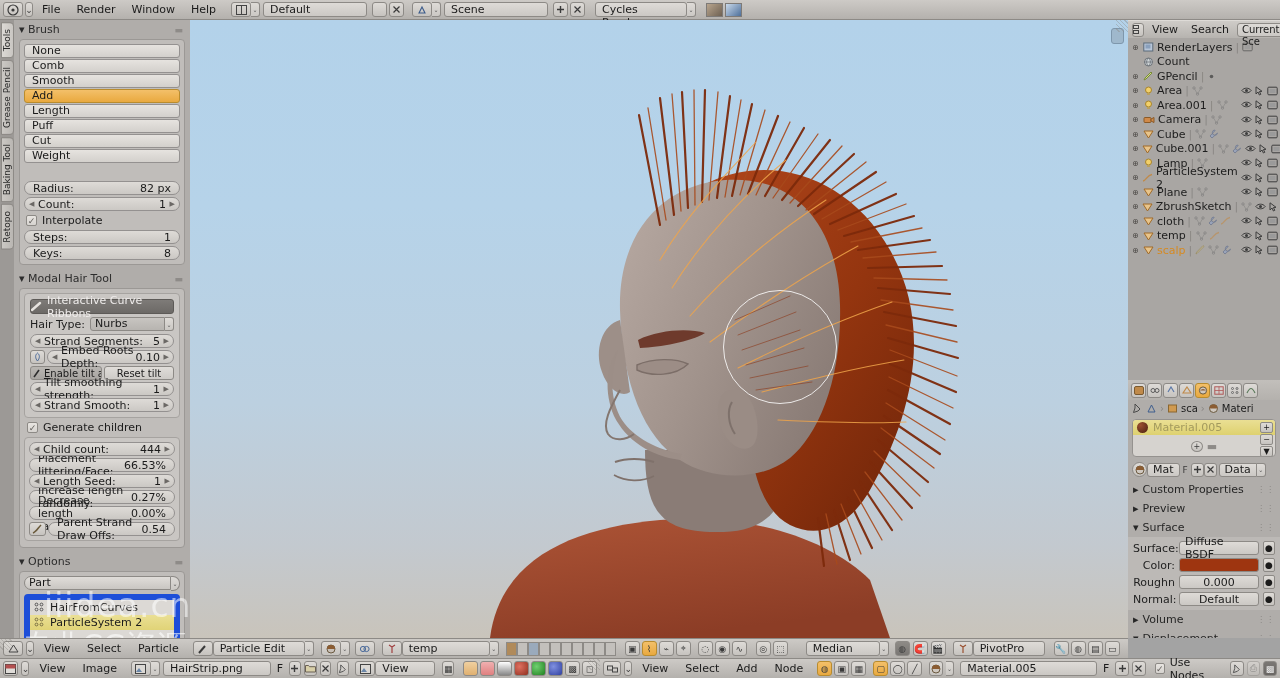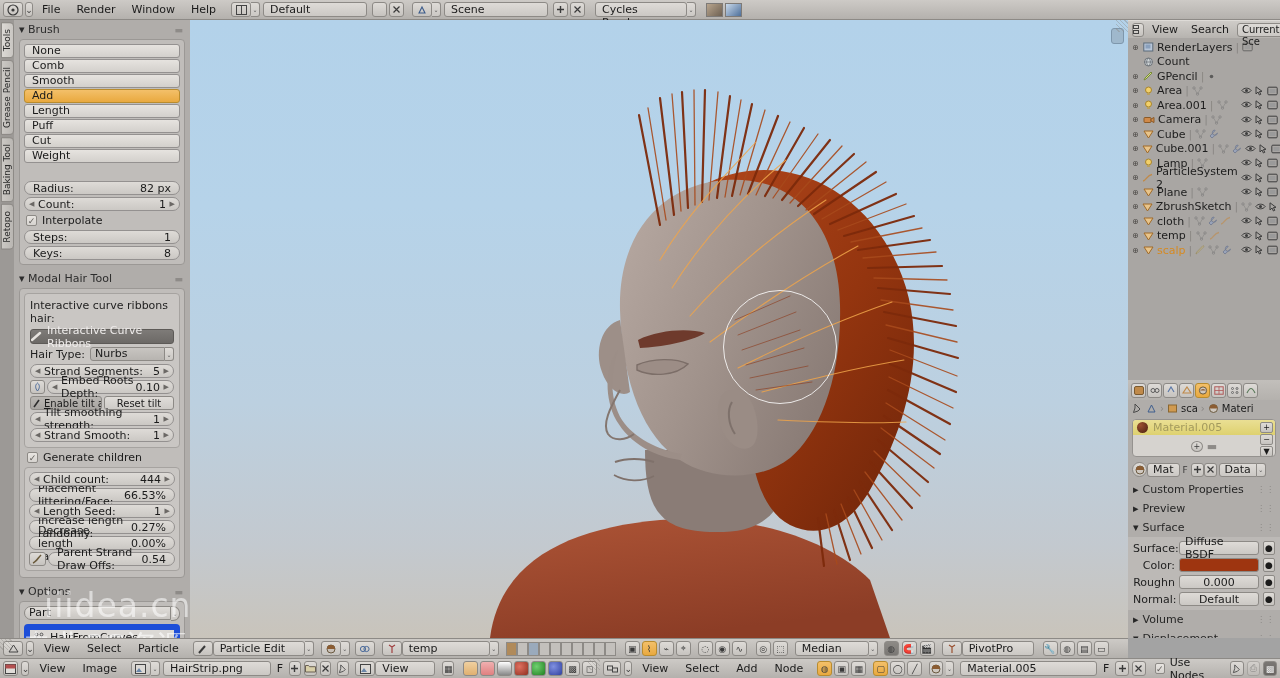--- a/index.html
+++ b/index.html
@@ -394,21 +394,20 @@
 
     <div class="paneltitle">
       <span>
         <span>▾</span>
         <span>Modal Hair Tool</span>
       </span>
       <span class="grip">▬</span>
     </div>
     <div class="panelbody" style="padding:4px 4px 3px 4px">
       <div class="subbox">
-        <div class="lbl" style="margin-bottom:4px">Interactive curve ribbons hair:</div>
         <div class="darkbtn">
           <span style="font-size:0">
             <svg width="11" height="11" viewBox="0 0 11 11">
                 <path d="M1 9 L9 2" stroke="#e6e3df" stroke-width="2.4" stroke-linecap="round"></path>
               </svg>
           </span>
           <span>Interactive Curve Ribbons</span>
         </div>
         <div style="display:flex;align-items:center;gap:5px;margin-bottom:3px">
           <span class="lbl">Hair Type:</span>
@@ -1490,21 +1489,21 @@
     </div>
     <div style="display:flex;gap:2px;margin-left:4px">
       <span class="miniic">◌</span>
       <span class="miniic">◉</span>
       <span class="miniic">∿</span>
     </div>
     <div style="display:flex;gap:2px;margin-left:6px">
       <span class="miniic">◎</span>
       <span class="miniic">⬚</span>
     </div>
-    <div class="dd" style="margin-left:4px">
+    <div class="dd" style="margin-left:15px">
       <div class="dd-txt" style="width:74px">Median</div>
       <div class="dd-arr">⌄</div>
     </div>
     <span class="miniic" style="background:linear-gradient(#8d8a86,#7a7774);margin-left:3px">◍</span>
     <span class="miniic">🧲</span>
     <span class="miniic">🎬</span>
     <div class="dd" style="margin-left:4px">
       <div class="icbox">
         <svg width="10" height="10" viewBox="0 0 10 10">
             <path d="M5 9 V3M5 3 L2 1M5 3 L8 1" stroke="#9a5030" stroke-width="1.2" fill="none"></path>

